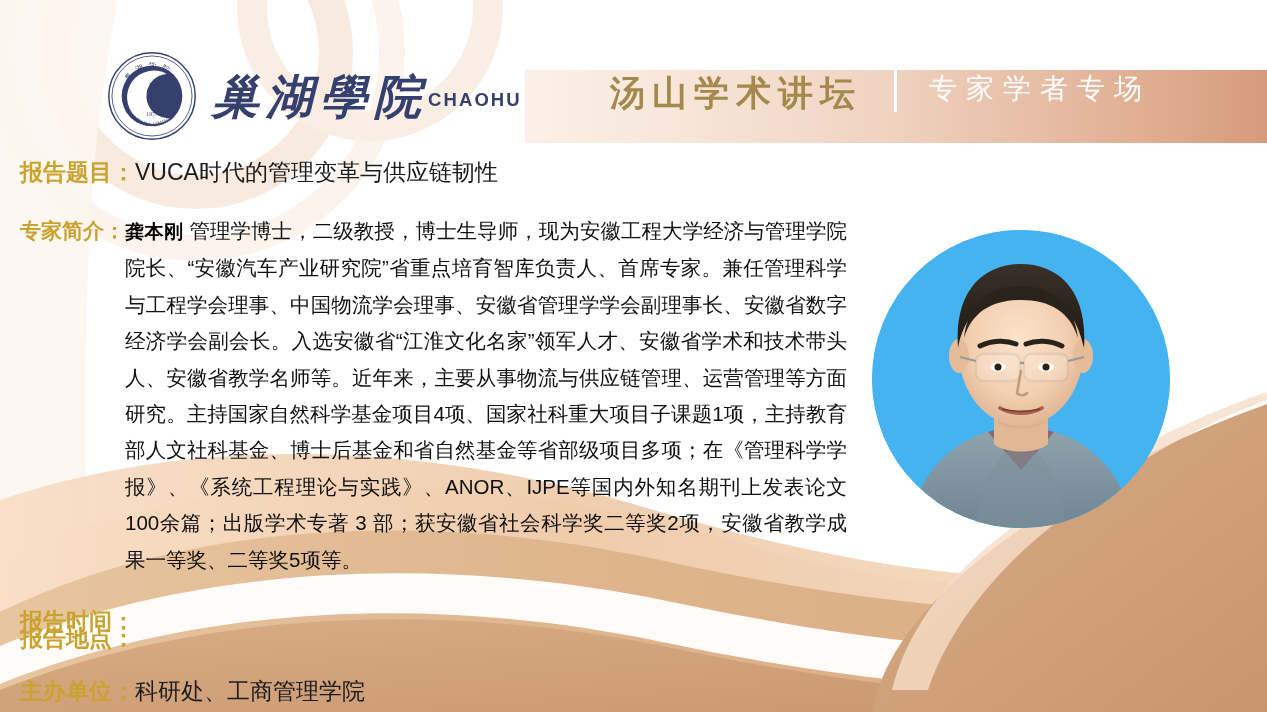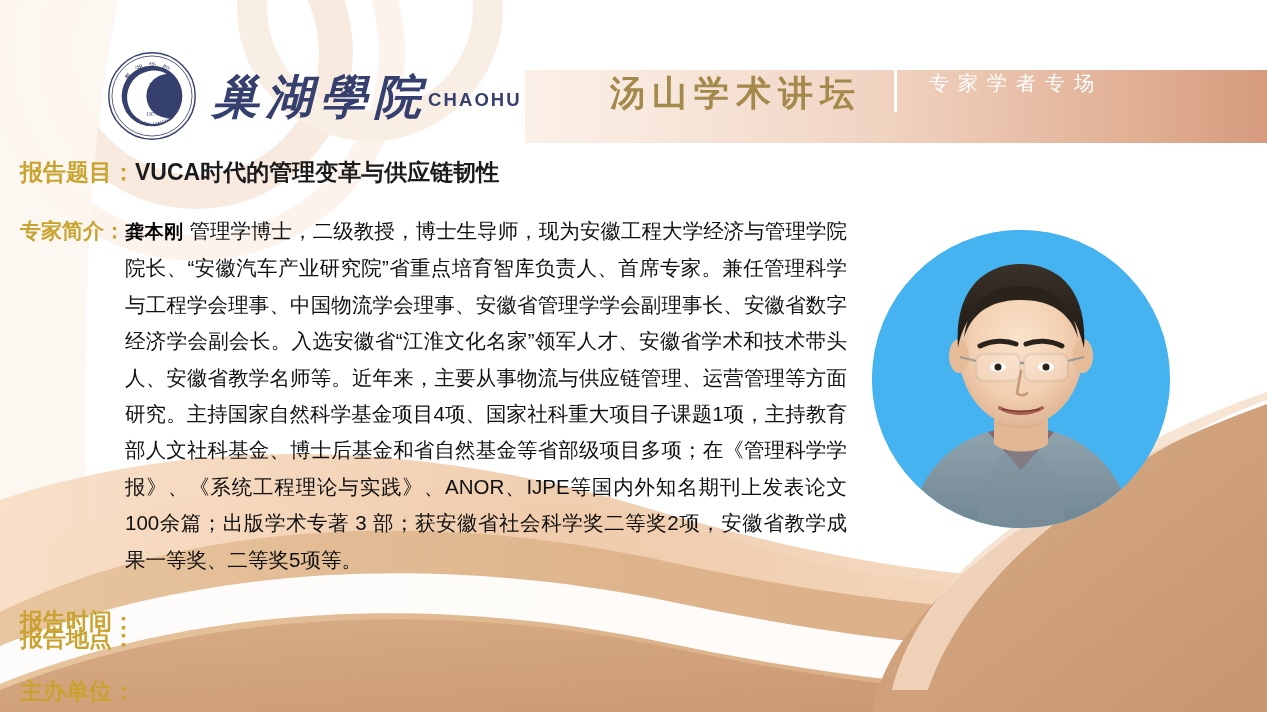--- a/index.html
+++ b/index.html
@@ -105,21 +105,21 @@
   }
   #banner-divider {
     width: 3px;
     height: 42px;
     background: #ffffff;
     margin-left: 32px;
     flex: 0 0 auto;
   }
   #banner-subtitle {
     font-family: "Liberation Serif", "DejaVu Serif", serif;
-    font-size: 20px;
+    font-size: 28px;
     font-weight: normal;
     letter-spacing: 9px;
     color: #ffffff;
     margin-left: 32px;
     white-space: nowrap;
   }
 
   
   #content {
     position: absolute;
@@ -138,21 +138,21 @@
     font-size: 23px;
     font-weight: bold;
     color: #c9a22f;
     white-space: nowrap;
     flex: 0 0 auto;
     line-height: 1.25;
   }
   .field-value {
     font-family: "Liberation Sans", sans-serif;
     font-size: 23px;
-    font-weight: bold;
+    font-weight: normal;
     color: #1b1b1b;
     white-space: nowrap;
     line-height: 1.25;
   }
 
   #row-title { left: 20px; top: 158px; }
 
   #row-bio  { left: 20px; top: 213px; width: 860px; }
   #bio-label {
     font-family: "Liberation Sans", sans-serif;
@@ -299,20 +299,21 @@
     <div id="row-time" class="field-row">
       <span class="field-label">报告时间：</span>
     </div>
 
     <div id="row-place" class="field-row">
       <span class="field-label">报告地点：</span>
     </div>
 
     <div id="row-org" class="field-row">
       <span class="field-label">主办单位：</span>
+      <span class="field-value">科研处、工商管理学院</span>
     </div>
   </div>
 
   <div id="portrait">
     <svg width="298" height="298" viewBox="0 0 298 298">
       <defs>
         <radialGradient id="skin" cx="48%" cy="42%" r="62%">
           <stop offset="0%" stop-color="#fbe3cb"></stop>
           <stop offset="62%" stop-color="#f2cfb0"></stop>
           <stop offset="100%" stop-color="#dcb191"></stop>

